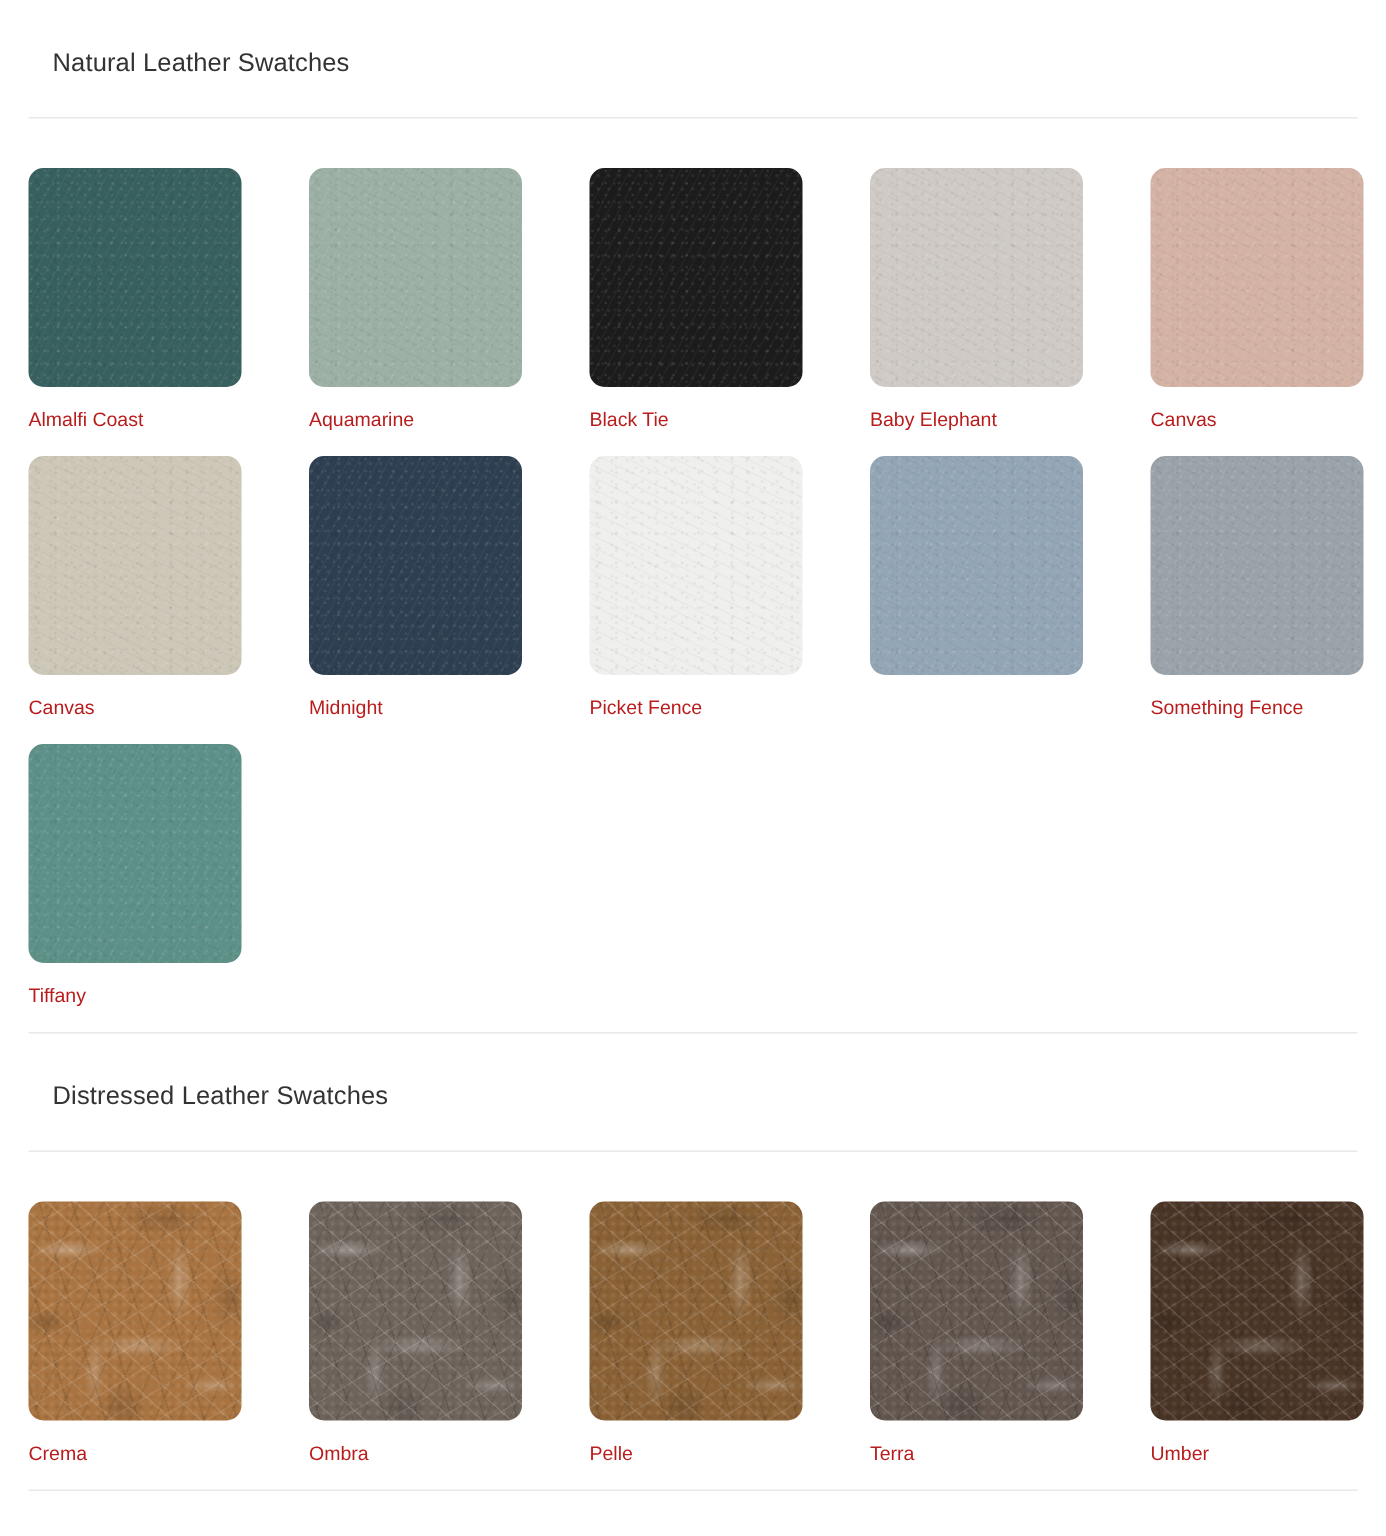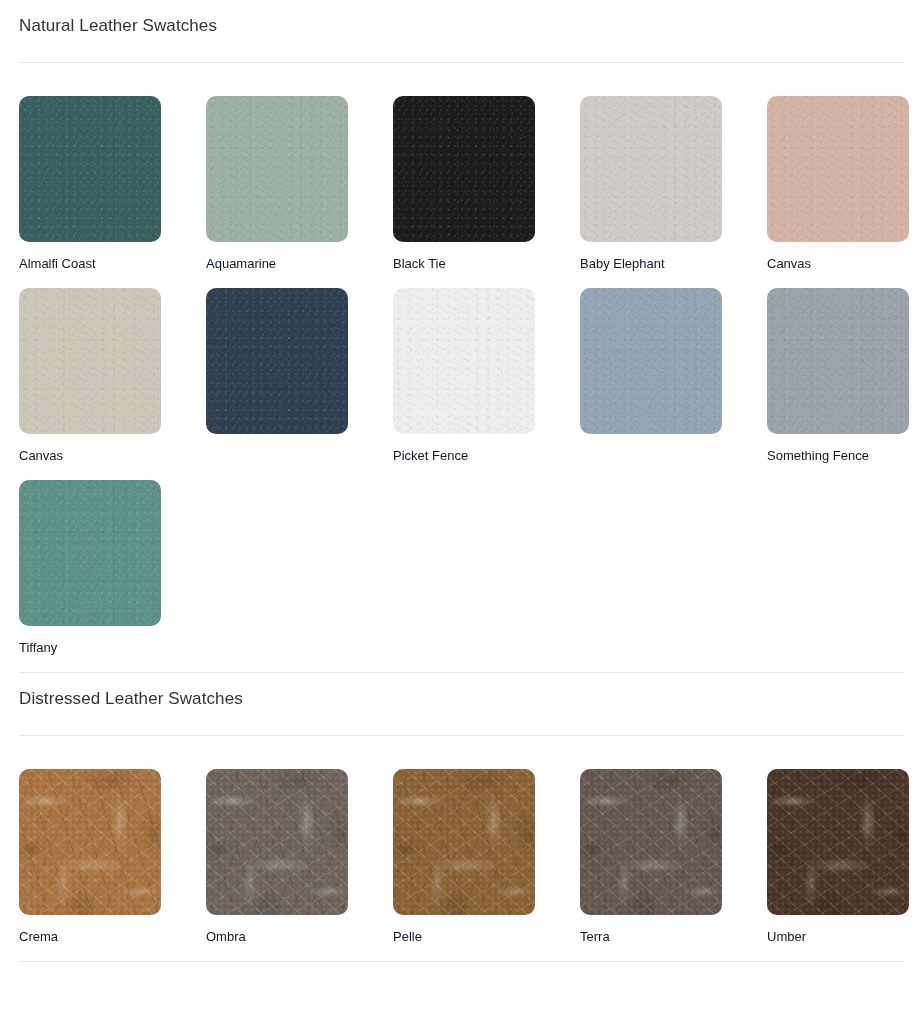--- a/index.html
+++ b/index.html
@@ -18,21 +18,21 @@
   }
   .page {
     width: 924px;
     padding: 0 19px;
   }
   .section-title {
     font-size: 17px;
     font-weight: 400;
     color: #333333;
     letter-spacing: 0.1px;
-    margin: 0;
+    margin: 16px;
     padding: 15px 0 0 0;
     line-height: 22px;
   }
   .rule {
     height: 1px;
     background: #e8e8e8;
     width: 100%;
     margin: 0;
     border: 0;
   }
@@ -107,21 +107,21 @@
       repeating-linear-gradient(-31deg, rgba(255,255,255,0.10) 0 1px, transparent 1px 17px),
       repeating-linear-gradient(73deg, rgba(0,0,0,0.11) 0 1px, transparent 1px 21px),
       repeating-linear-gradient(-66deg, rgba(0,0,0,0.09) 0 1px, transparent 1px 15px),
       radial-gradient(circle at 30% 30%, rgba(255,255,255,0.07) 1px, transparent 2px),
       radial-gradient(circle at 70% 70%, rgba(0,0,0,0.06) 1px, transparent 2px);
     background-size: auto, auto, auto, auto, 6px 6px, 7px 7px;
     pointer-events: none;
   }
   .swatch-label {
     font-size: 13px;
-    color: #0f172a;
+    color: #b91c1c;
     padding-top: 14px;
     line-height: 16px;
     white-space: nowrap;
   }
 </style>
 </head>
 <body>
 
 <div class="page">
   <div id="sections-root">
@@ -148,20 +148,21 @@
           <div class="swatch-cell">
             <div class="swatch-chip grain-natural" style="background-color: rgb(212, 179, 165);"></div>
             <div class="swatch-label">Canvas</div>
           </div>
           <div class="swatch-cell">
             <div class="swatch-chip grain-natural" style="background-color: rgb(205, 199, 184);"></div>
             <div class="swatch-label">Canvas</div>
           </div>
           <div class="swatch-cell">
             <div class="swatch-chip grain-natural" style="background-color: rgb(46, 63, 82);"></div>
+            <div class="swatch-label">Midnight</div>
           </div>
           <div class="swatch-cell">
             <div class="swatch-chip grain-natural" style="background-color: rgb(239, 240, 238);"></div>
             <div class="swatch-label">Picket Fence</div>
           </div>
           <div class="swatch-cell">
             <div class="swatch-chip grain-natural" style="background-color: rgb(147, 166, 182);"></div>
           </div>
           <div class="swatch-cell">
             <div class="swatch-chip grain-natural" style="background-color: rgb(155, 163, 170);"></div>

